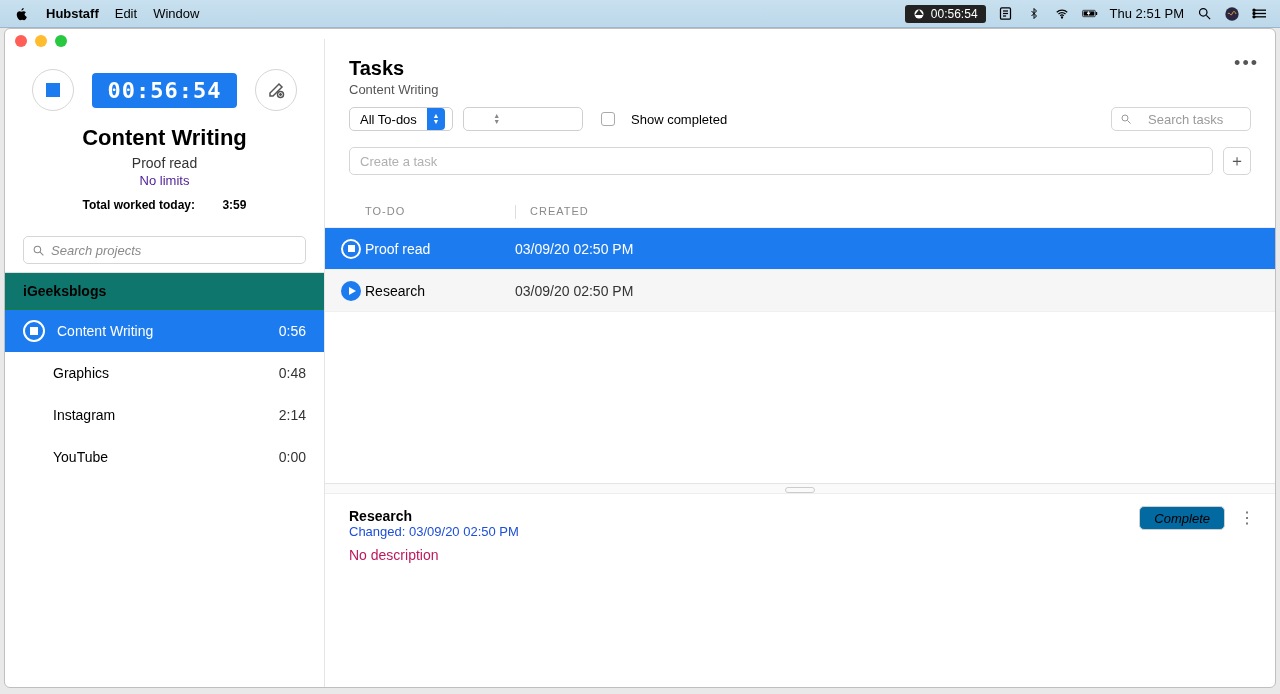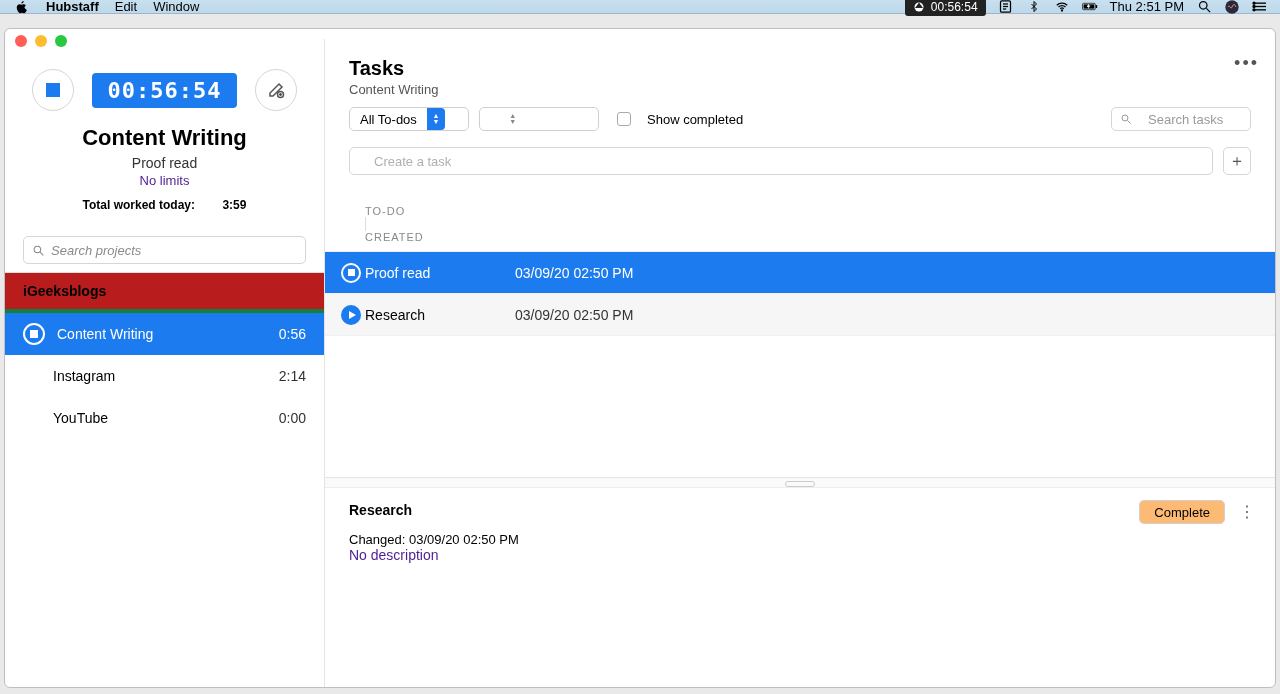--- a/index.html
+++ b/index.html
@@ -1,19 +1,19 @@
 <!DOCTYPE html>
 <html><head>
   <meta charset="utf-8">
   <style>
     * { margin:0; padding:0; box-sizing:border-box; font-family: -apple-system, BlinkMacSystemFont, "Helvetica Neue", sans-serif; }
     body { background:#e9e9e9; width:1280px; height:694px; overflow:hidden; }
 
     
-    .menubar { height:14px; background:linear-gradient(#c8e0ef,#bcd8ea); border-bottom:1px solid #9bb7c9; display:flex; align-items:center; font-size:13px; color:#000; }
+    .menubar { height:28px; background:linear-gradient(#c8e0ef,#bcd8ea); border-bottom:1px solid #9bb7c9; display:flex; align-items:center; font-size:13px; color:#000; }
     .menubar .left { display:flex; align-items:center; gap:16px; padding-left:14px; }
     .menubar .left .app { font-weight:700; }
     .menubar .right { margin-left:auto; display:flex; align-items:center; gap:12px; padding-right:12px; }
     .menubar .sync-wrap { display:flex; align-items:center; gap:6px; background:#222; color:#fff; border-radius:3px; height:18px; padding:0 8px; font-size:12px; font-family: Menlo, monospace; }
     .mb-icon { width:16px; height:16px; display:flex; align-items:center; justify-content:center; }
 
     
     .window { position:absolute; left:4px; top:28px; width:1272px; height:660px; background:#fff; border:1px solid #bfbfbf; border-radius:6px; overflow:hidden; display:flex; flex-direction:column; }
     .titlebar { height:10px; position:relative; }
     .traffic { position:absolute; top:6px; left:10px; display:flex; gap:8px; }
@@ -32,21 +32,21 @@
     .edit-btn { width:42px; height:42px; border:1px solid #d6d6d6; border-radius:50%; background:#fff; display:flex; align-items:center; justify-content:center; cursor:pointer; }
     .proj-big { font-size:22px; font-weight:700; margin-top:14px; }
     .task-label { font-size:14px; color:#333; margin-top:4px; }
     .limits { color:#4c1d95; font-size:13px; margin-top:2px; }
     .total-line { font-size:12px; font-weight:700; margin-top:10px; }
     .total-line .val { font-weight:700; margin-left:24px; }
 
     .search-proj { margin:14px 18px 8px;font-style:italic; }
     .search-proj .inp { display:flex; align-items:center; gap:6px; border:1px solid #d6d6d6; border-radius:5px; height:28px; padding:0 8px; color:#8a8a8a; font-size:13px; }
 
-    .org-header { background:#b91c1c; border-top:1px solid #e0e0e0; border-bottom:4px solid #15803d; padding:10px 18px; font-weight:700; font-size:14px; }
+    .org-header { background:#0f766e; border-top:1px solid #e0e0e0; border-bottom:1px solid #15803d; padding:10px 18px; font-weight:700; font-size:14px; }
 
     .proj-list { }
     .proj-item { display:flex; align-items:center; justify-content:space-between; padding:0 18px 0 18px; height:42px; font-size:14px; cursor:pointer; }
     .proj-item .name { display:flex; align-items:center; gap:12px; }
     .proj-item.active { background:#1d7bf0; color:#fff; }
     .proj-item.active .time { color:#fff; }
     .proj-item .time { color:#333; font-size:14px;text-align:right; }
     .proj-item .indent { padding-left:30px; }
     .stop-round { width:22px; height:22px; border:2px solid #fff; border-radius:50%; display:flex; align-items:center; justify-content:center; }
     .stop-round .sq2 { width:8px; height:8px; background:#fff; }
@@ -61,24 +61,24 @@
     .filter-row { display:flex; align-items:center; gap:10px; padding:0 24px 10px; }
     .select { display:flex; align-items:center; border:1px solid #cfcfcf; border-radius:5px; height:24px; font-size:13px; background:#fff; }
     .select .lbl { padding:0 10px; }
     .select .handle { width:18px; background:#1d7bf0; height:100%; border-radius:0 4px 4px 0; color:#fff; display:flex; flex-direction:column; align-items:center; justify-content:center; font-size:7px; line-height:6px; }
     .select.plain .handle2 { width:18px; color:#888; display:flex; flex-direction:column; align-items:center; justify-content:center; font-size:7px; line-height:6px; }
     .chk { width:14px; height:14px; border:1px solid #aaa; border-radius:3px; margin-left:8px; }
     .chk-lbl { font-size:13px; margin-left:6px; }
     .search-tasks { margin-left:auto; display:flex; align-items:center; gap:16px; border:1px solid #d6d6d6; border-radius:5px; height:24px; padding:0 8px; color:#9a9a9a; font-size:13px; width:140px; }
 
     .create-row { display:flex; gap:10px; padding:6px 24px 12px; }
-    .create-inp { flex:1; border:1px solid #d6d6d6; border-radius:5px; height:28px; padding:0 24px; color:#b0b0b0; font-size:13px; display:flex; align-items:center; }
+    .create-inp { flex:1; border:1px solid #d6d6d6; border-radius:5px; height:28px; padding:0 10px; color:#b0b0b0; font-size:13px; display:flex; align-items:center; }
     .plus-btn { width:28px; height:28px; border:1px solid #d6d6d6; border-radius:5px; display:flex; align-items:center; justify-content:center; color:#555; font-size:16px; cursor:pointer; }
 
-    .col-head { display:flex; gap:0; padding:18px 24px 8px 40px; font-size:11px; color:#8a8a8a; letter-spacing:1px; border-bottom:1px solid #eee;flex-direction:column; }
+    .col-head { display:flex; gap:0; padding:18px 24px 8px 40px; font-size:11px; color:#8a8a8a; letter-spacing:1px; border-bottom:1px solid #eee; }
     .col-head .c1 { width:150px; }
     .col-head .sep { width:1px; height:14px; background:#ddd; margin-right:14px; }
 
     .task-row { display:flex; align-items:center; height:42px; padding:0 24px 0 12px; border-bottom:1px solid #f0f0f0; font-size:14px; cursor:pointer; }
     .task-row .iconcell { width:28px; display:flex; justify-content:center; }
     .task-row .c1 { width:150px; }
     .task-row .c2 { color:#333; }
     .task-row.active { background:#1d7bf0; color:#fff; }
     .task-row.active .c2 { color:#fff; }
     .task-row.alt { background:#f6f6f6; }
@@ -87,23 +87,23 @@
     .play-ic { background:#1d7bf0; }
     .play-ic::after { content:""; border-left:7px solid #fff; border-top:4px solid transparent; border-bottom:4px solid transparent; margin-left:2px; }
     .stop-ic { border:2px solid #fff; }
     .stop-ic .sq3 { width:7px; height:7px; background:#fff; }
 
     .resizer { height:10px; border-top:1px solid #e4e4e4; background:#fafafa; position:relative; }
     .resizer::after { content:""; position:absolute; left:50%; top:3px; width:28px; height:4px; border:1px solid #ccc; border-radius:3px; transform:translateX(-50%); }
 
     .detail { padding:14px 24px; border-top:1px solid #eee; position:relative; }
     .detail .title { font-weight:700; font-size:14px; }
-    .detail .changed { color:#000000; font-size:13px; margin-top:14px; }
-    .detail .desc { color:#4c1d95; font-size:14px; }
-    .complete-btn { position:absolute; right:50px; top:12px; border:1px solid #cfcfcf; border-radius:5px; height:24px; padding:8px 14px; font-size:13px; background:#fdba74; cursor:pointer; display:flex; align-items:center; }
+    .detail .changed { color:#1d4ed8; font-size:13px; }
+    .detail .desc { color:#be185d; font-size:14px; margin-top:8px; }
+    .complete-btn { position:absolute; right:50px; top:12px; border:1px solid #cfcfcf; border-radius:5px; height:24px; padding:8px 14px; font-size:13px; background:#0369a1; cursor:pointer; display:flex; align-items:center;font-style:italic; }
     .kebab { position:absolute; right:20px; top:14px; color:#666; font-size:16px; cursor:pointer; }
 
     svg { display:block; }
   </style>
 </head>
 <body>
 
 <div class="menubar">
   <div class="left">
     <span class="mb-icon">
@@ -231,20 +231,26 @@
           <div class="name">
             <span class="stop-round">
                 <span class="sq2"></span>
               </span>
             <span>Content Writing</span>
           </div>
           <span class="time">0:56</span>
         </div>
         <div class="proj-item">
           <div class="name">
+              <span class="indent">Graphics</span>
+            </div>
+          <span class="time">0:48</span>
+        </div>
+        <div class="proj-item">
+          <div class="name">
               <span class="indent">Instagram</span>
             </div>
           <span class="time">2:14</span>
         </div>
         <div class="proj-item">
           <div class="name">
               <span class="indent">YouTube</span>
             </div>
           <span class="time">0:00</span>
         </div>
@@ -252,21 +258,21 @@
     </div>
 
     <div class="main">
       <div class="main-header">
         <div class="tasks-title">Tasks</div>
         <div class="tasks-sub">Content Writing</div>
         <div class="dots">•••</div>
       </div>
 
       <div class="filter-row">
-        <div class="select" style="width:120px;">
+        <div class="select" style="width:104px;">
           <span class="lbl">All To-dos</span>
           <span class="handle">
               <span>▲</span>
               <span>▼</span>
             </span>
         </div>
         <div class="select plain" style="width:120px;">
           <span class="lbl">&nbsp;</span>
           <span class="handle2">
               <span>▲</span>

